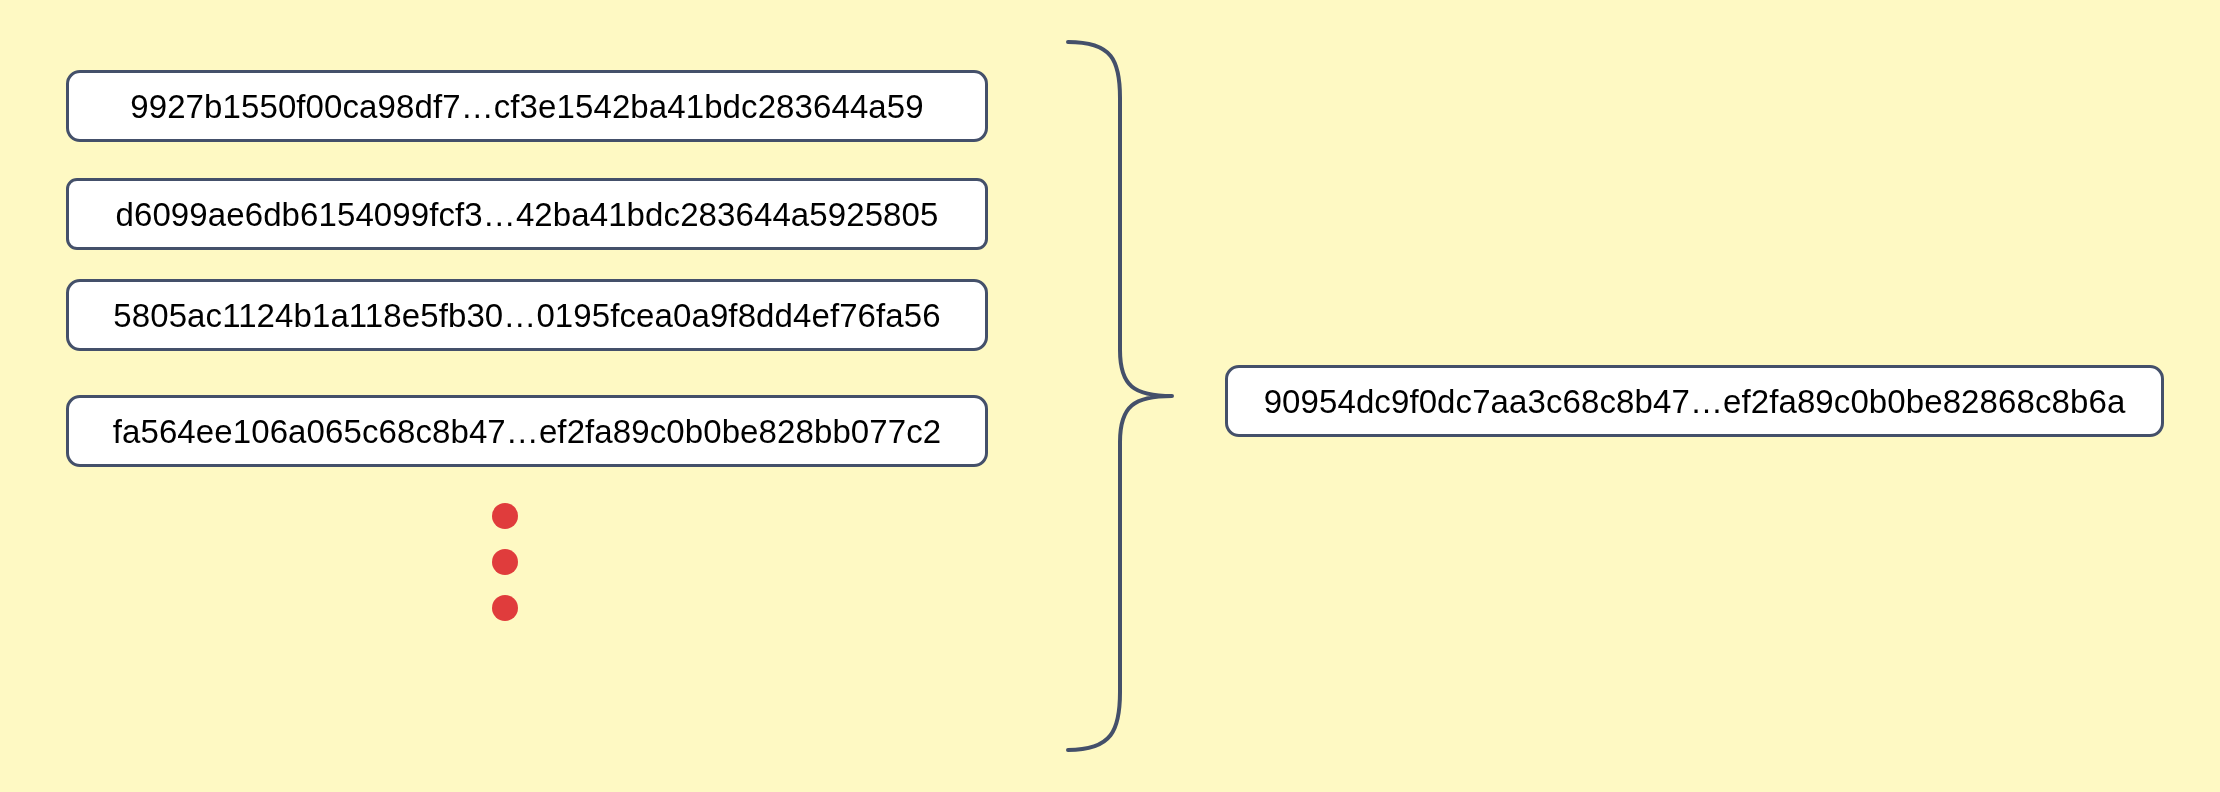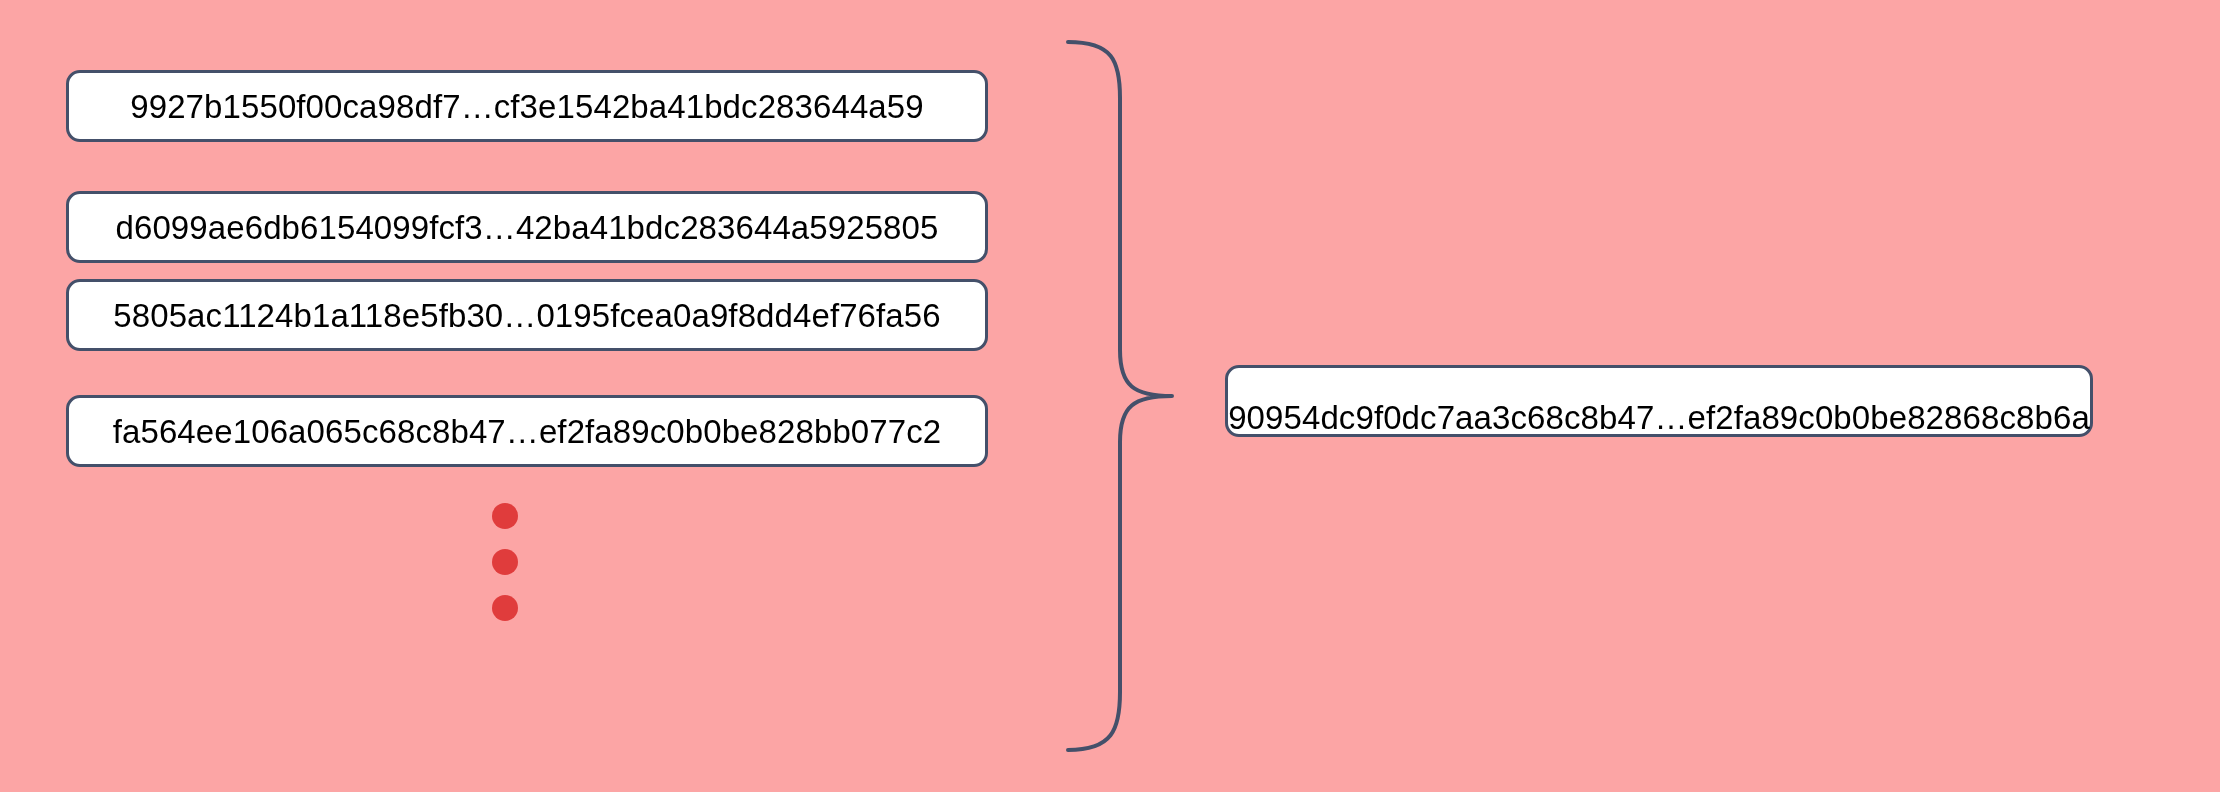--- a/index.html
+++ b/index.html
@@ -7,21 +7,21 @@
     padding: 0;
     background: #ffffff;
   }
   body {
     font-family: "Liberation Sans", sans-serif;
   }
   #canvas {
     position: relative;
     width: 2220px;
     height: 792px;
-    background: #fca5a5;
+    background: #fef9c3;
     overflow: hidden;
   }
 
   
   .hash-box {
     position: absolute;
     box-sizing: border-box;
     background: #ffffff;
     border: 3px solid #44506a;
     border-radius: 14px;
@@ -32,24 +32,24 @@
   .hash-box .hash-text {
     font-family: "Liberation Sans", sans-serif;
     font-size: 33px;
     line-height: 1;
     color: #000000;
     letter-spacing: 0.1px;
     white-space: nowrap;
   }
 
   .input-box   { left: 66px;   width: 922px; height: 72px; }
-  .output-box  { left: 1225px; width: 868px; height: 72px; top: 365px; align-items: flex-end; }
+  .output-box  { left: 1225px; width: 939px; height: 72px; top: 365px; }
 
   .row-0 { top: 70px;  }
-  .row-1 { top: 191px; }
+  .row-1 { top: 178px; border-radius: 11px; }
   .row-2 { top: 279px; }
   .row-3 { top: 395px; }
   .row-4 { top: 645px; }
 
   
   #ellipsis {
     position: absolute;
     left: 492px;
     top: 503px;
     width: 26px;

